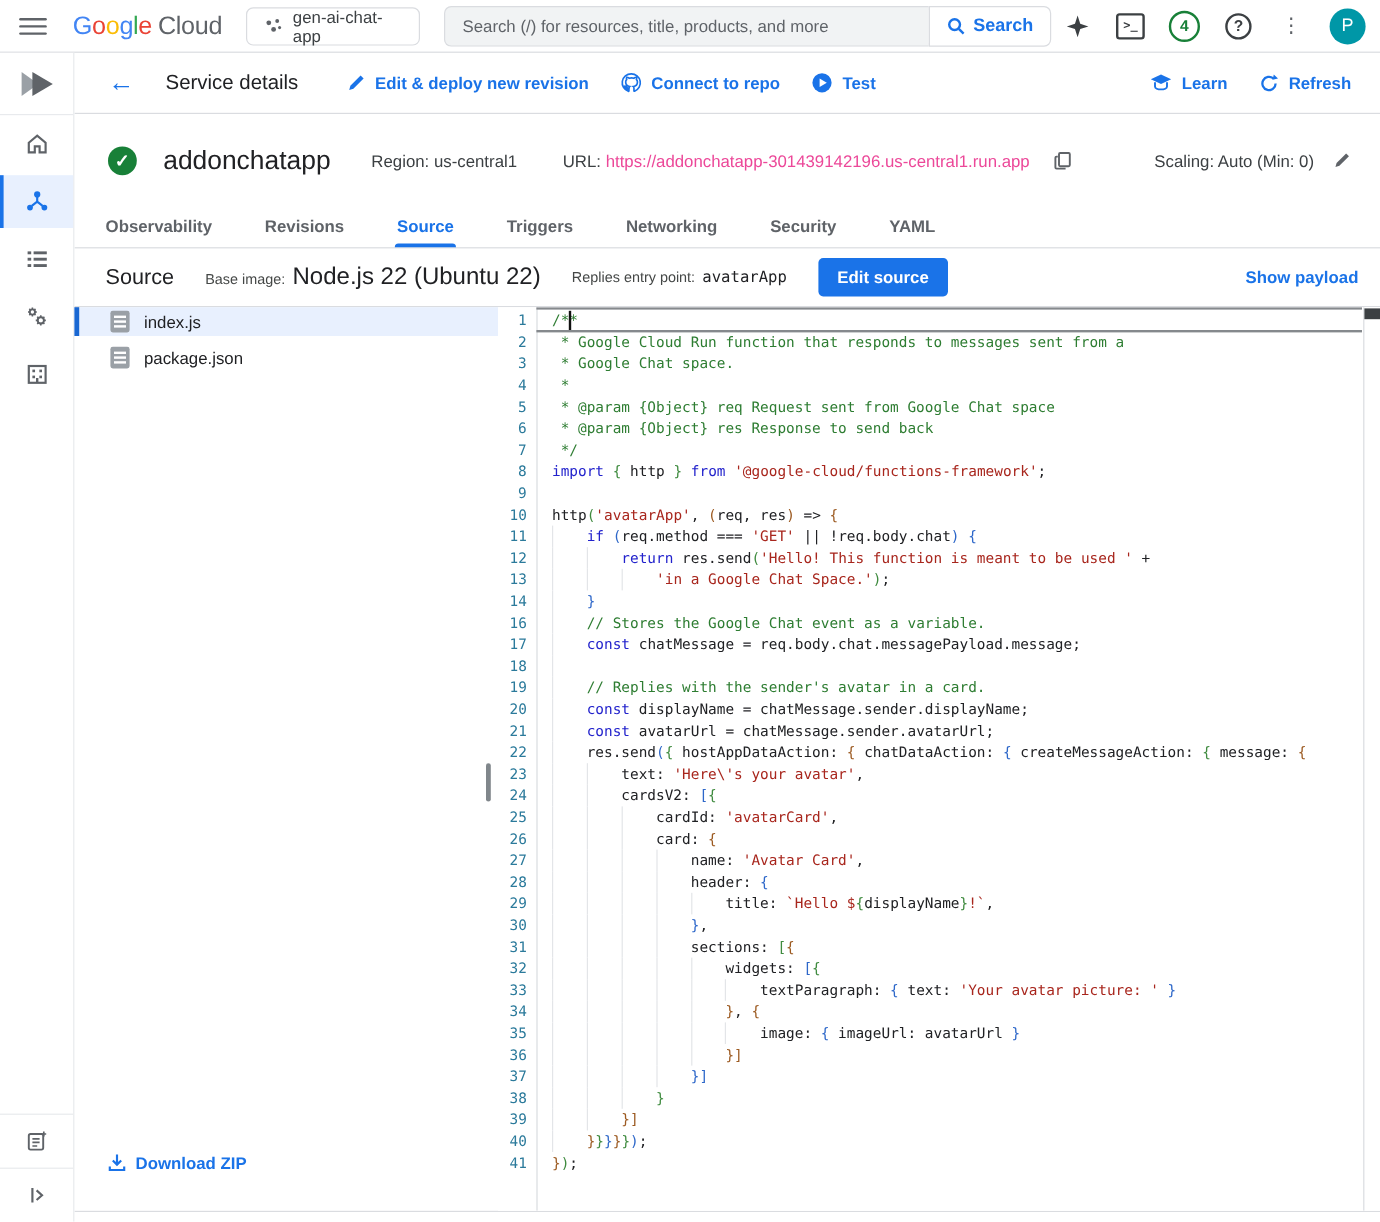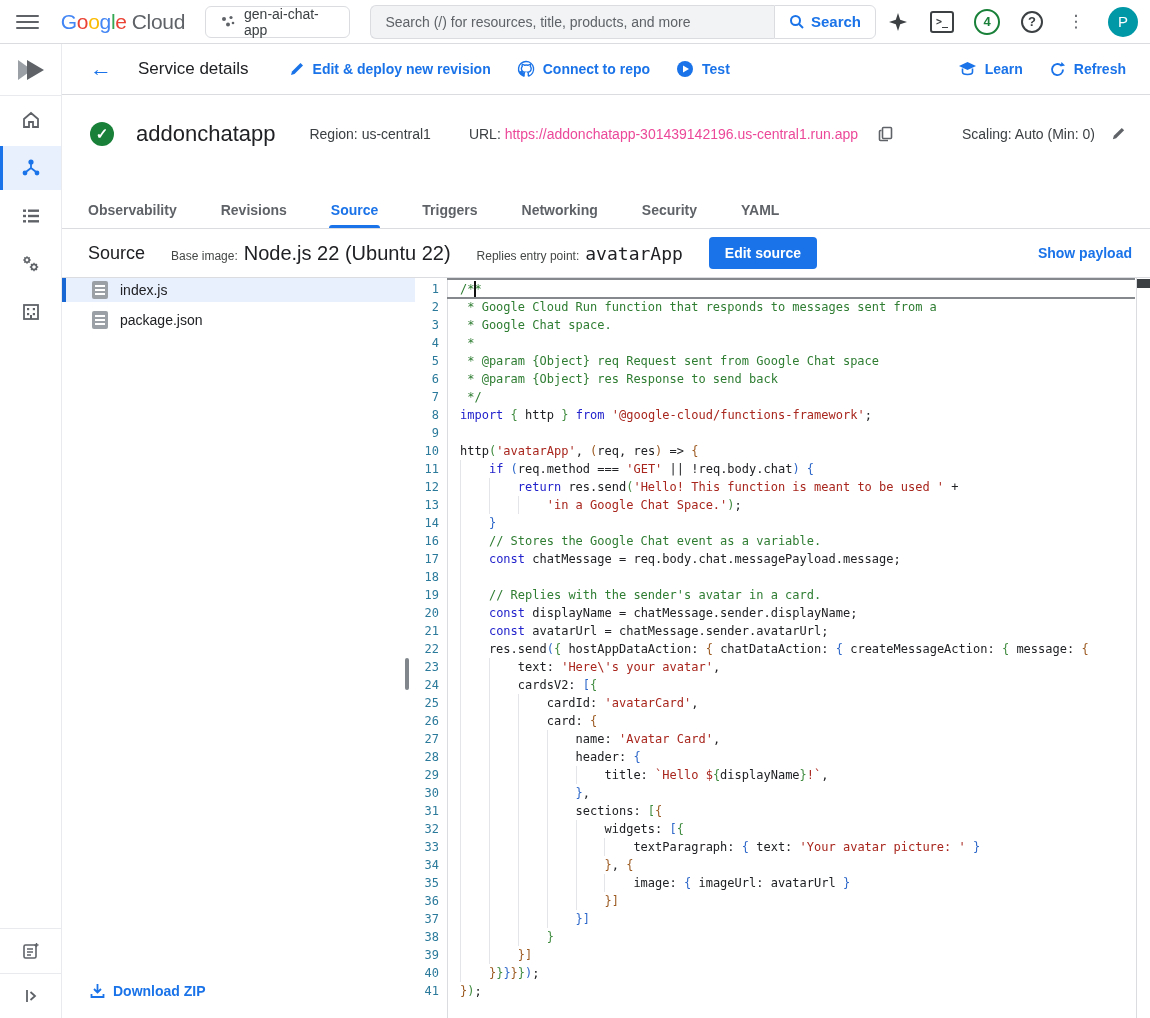--- a/index.html
+++ b/index.html
@@ -45,31 +45,31 @@
   
   .main { margin-left:62px; }
   .service-row { height:77px; display:flex; align-items:center; padding:0 24px 0 28px; gap:14px; }
   .check-circle { width:24px; height:24px; border-radius:50%; background:#188038; color:#fff; font-size:15px; display:flex; align-items:center; justify-content:center; font-weight:bold; }
   .svc-name { font-size:22px; color:#202124; margin:0 20px 0 8px; }
   .svc-meta { font-size:14px; color:#3c4043; white-space:nowrap; }
   .svc-url { color:#ec4899; }
   .copy-icon, .edit-icon { color:#5f6368; cursor:pointer; margin-left:6px; }
   .scaling { margin-left:auto; display:flex; align-items:center; gap:10px; font-size:14px; color:#3c4043; }
 
-  .tabs { height:35px; display:flex; align-items:flex-end; gap:40px; padding:0 24px; border-bottom:1px solid #dadce0;margin-top:22px; }
+  .tabs { height:35px; display:flex; align-items:flex-end; gap:40px; padding:0 24px; border-bottom:1px solid #dadce0; }
   .tab { font-size:14px; font-weight:bold; color:#5f6368; padding:8px 2px 10px; cursor:pointer; position:relative; }
   .tab.active { color:#1a73e8; }
   .tab.active::after { content:''; position:absolute; left:0; right:0; bottom:0; height:3px; background:#1a73e8; border-radius:3px 3px 0 0; }
 
   .src-toolbar { height:48px; display:flex; align-items:center; padding:0 18px 0 26px; gap:26px; }
   .src-heading { font-size:18px; color:#202124; }
   .meta-pair { display:flex; align-items:baseline; gap:6px; white-space:nowrap; }
   .meta-lbl { font-size:12px; color:#444746; }
   .meta-val { font-size:20px; color:#202124; }
-  .mono { font-family:"DejaVu Sans Mono",monospace; font-size:18px; }
+  .mono { font-family:"DejaVu Sans Mono",monospace; font-size:13px; }
   .btn-primary { background:#1a73e8; color:#fff; border:none; border-radius:4px; height:32px; padding:0 16px; font-size:14px; font-weight:bold; cursor:pointer; font-family:"Liberation Sans",sans-serif; }
   .link { color:#1a73e8; font-size:14px; font-weight:bold; cursor:pointer; white-space:nowrap; }
   .src-toolbar .link { margin-left:auto; }
 
   
   .panels { display:flex; height:755px; border-top:1px solid #dadce0; border-bottom:1px solid #dadce0; }
   .filetree { width:353px; position:relative; padding-top:0; }
   .file-row { height:24px; display:flex; align-items:center; gap:12px; padding-left:30px; font-size:14px; color:#202124; cursor:pointer; position:relative; margin-bottom:6px; }
   .file-row.sel { background:#e8f0fe; }
   .file-row.sel::before { content:''; position:absolute; left:0; top:0; bottom:0; width:4px; background:#1967d2; }

